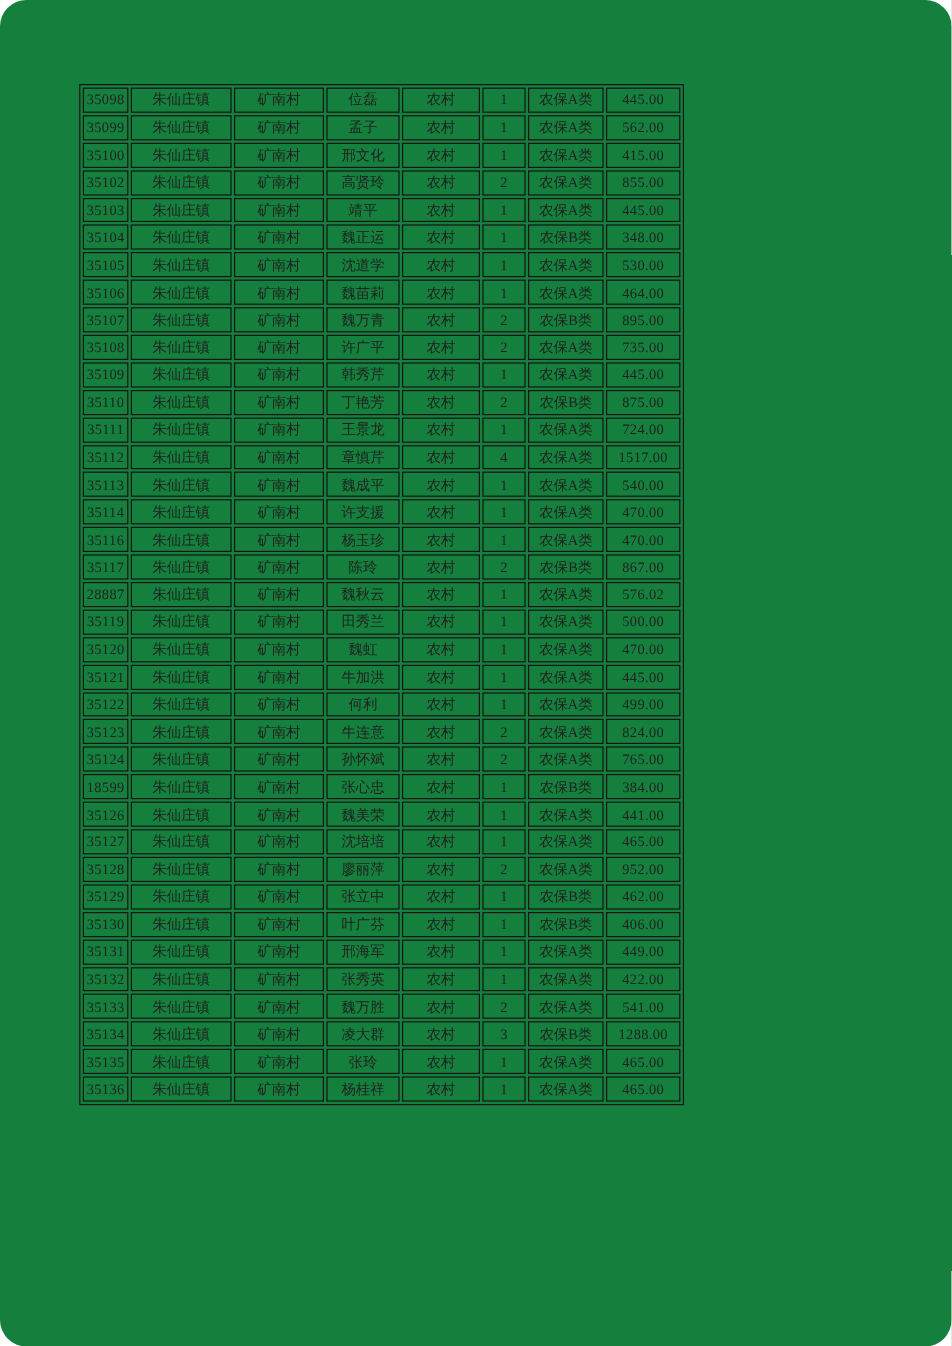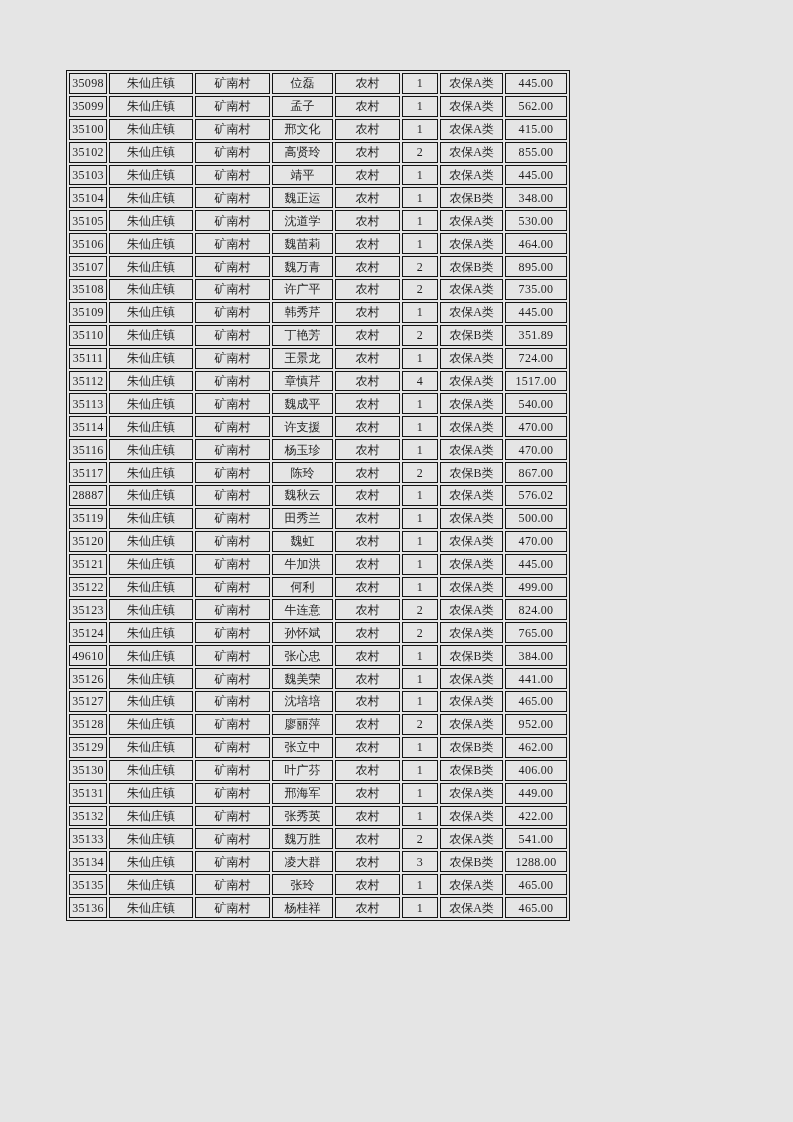--- a/index.html
+++ b/index.html
@@ -4,23 +4,24 @@
 <style>
   html, body {
     margin: 0;
     padding: 0;
     background: #ffffff;
   }
   .page {
     position: relative;
     width: 793px;
     height: 1122px;
-    background: #e5e5e5;
+    background: #15803d;
     overflow: hidden;
     font-family: "Liberation Serif", "DejaVu Serif", serif;
+    border-radius: 22px;
   }
   table.roster {
     position: absolute;
     left: 66px;
     top: 70px;
     border-collapse: separate;
     border-spacing: 2px;
     border: 1px solid #141414;
     table-layout: fixed;
   }
@@ -177,21 +178,21 @@
           <td class="num">445.00</td>
         </tr>
         <tr>
           <td class="num">35110</td>
           <td>朱仙庄镇</td>
           <td>矿南村</td>
           <td>丁艳芳</td>
           <td>农村</td>
           <td class="num">2</td>
           <td>农保B类</td>
-          <td class="num">351.89</td>
+          <td class="num">875.00</td>
         </tr>
         <tr>
           <td class="num">35111</td>
           <td>朱仙庄镇</td>
           <td>矿南村</td>
           <td>王景龙</td>
           <td>农村</td>
           <td class="num">1</td>
           <td>农保A类</td>
           <td class="num">724.00</td>
@@ -310,21 +311,21 @@
           <td class="num">35124</td>
           <td>朱仙庄镇</td>
           <td>矿南村</td>
           <td>孙怀斌</td>
           <td>农村</td>
           <td class="num">2</td>
           <td>农保A类</td>
           <td class="num">765.00</td>
         </tr>
         <tr>
-          <td class="num">49610</td>
+          <td class="num">18599</td>
           <td>朱仙庄镇</td>
           <td>矿南村</td>
           <td>张心忠</td>
           <td>农村</td>
           <td class="num">1</td>
           <td>农保B类</td>
           <td class="num">384.00</td>
         </tr>
         <tr>
           <td class="num">35126</td>

